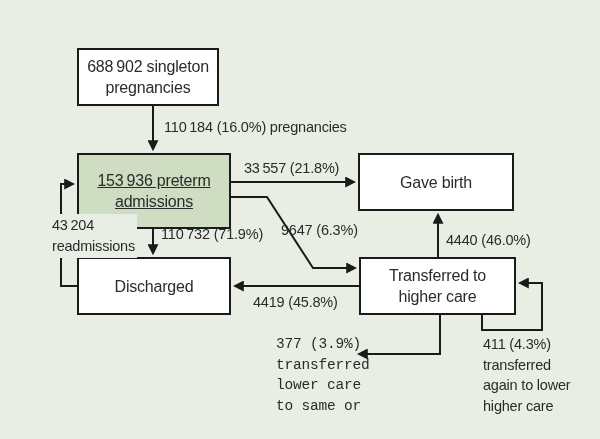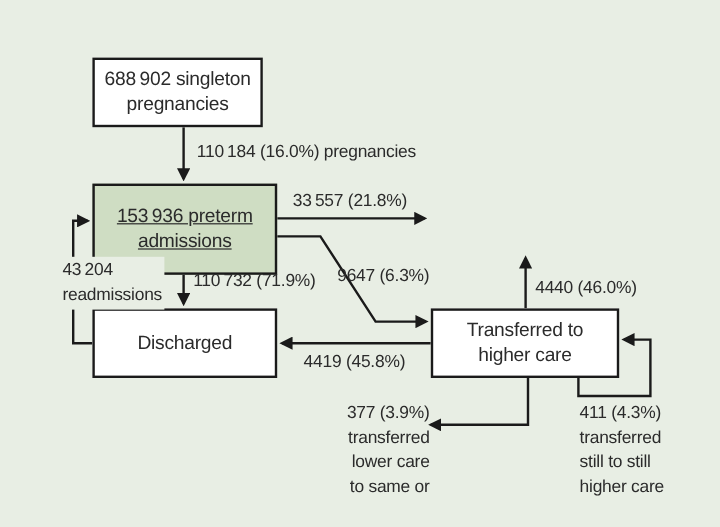--- a/index.html
+++ b/index.html
@@ -21,21 +21,21 @@
     display:flex;flex-direction:column;align-items:center;justify-content:center;
     text-align:center;font-size:16px;line-height:21px;letter-spacing:-0.2px;
   }
   .box.highlight{background:var(--hifill,#cfddc3);}
   .lbl{
     position:absolute;z-index:2;
     font-size:14.5px;line-height:20.5px;letter-spacing:-0.2px;
     white-space:nowrap;
   }
   .lbl.masked{background:var(--bg,#e8eee4);line-height:21px;padding:1px 2px;}
-  .lbl.center{text-align:right;}
+  .lbl.center{text-align:right;font-family:Liberation Mono, monospace;}
 </style>
 </head>
 <body>
 
 <div class="stage" style="--bg: #e8eee4; --nodefill: #ffffff; --hifill: #cfddc3; --line: #1a1a1a; --text: #2b2b2b;">
 
   <svg class="connectors" width="600" height="439" viewBox="0 0 600 439">
     <defs>
       <marker id="arrow" viewBox="0 0 10 10" refX="8" refY="5" markerWidth="5.5" markerHeight="5.5" orient="auto" markerUnits="strokeWidth">
         <path class="head" d="M0,0 L10,5 L0,10 Z"></path>
@@ -55,20 +55,23 @@
   <div class="box" style="left:77px;top:48px;width:142px;height:58px;">
     <span>688 902 singleton</span>
     <span>pregnancies</span>
   </div>
 
   <div class="box highlight" style="left:77px;top:153px;width:154px;height:76px;text-decoration:underline;">
     <span>153 936 preterm</span>
     <span>admissions</span>
   </div>
 
+  <div class="box" style="left:358px;top:153px;width:156px;height:58px;">
+    <span>Gave birth</span>
+  </div>
 
   <div class="box" style="left:77px;top:257px;width:154px;height:58px;">
     <span>Discharged</span>
   </div>
 
   <div class="box" style="left:359px;top:257px;width:157px;height:58px;">
     <span>Transferred to</span>
     <span>higher care</span>
   </div>
 
@@ -92,17 +95,17 @@
   <div class="lbl center" style="left:276px;top:334px;width:82px;">
     <div>377 (3.9%)</div>
     <div>transferred</div>
     <div>lower care</div>
     <div>to same or</div>
   </div>
 
   <div class="lbl" style="left:483px;top:334px;">
     <div>411 (4.3%)</div>
     <div>transferred</div>
-    <div>still to still</div>
+    <div>again to lower</div>
     <div>higher care</div>
   </div>
 
 </div>
 
 </body></html>

